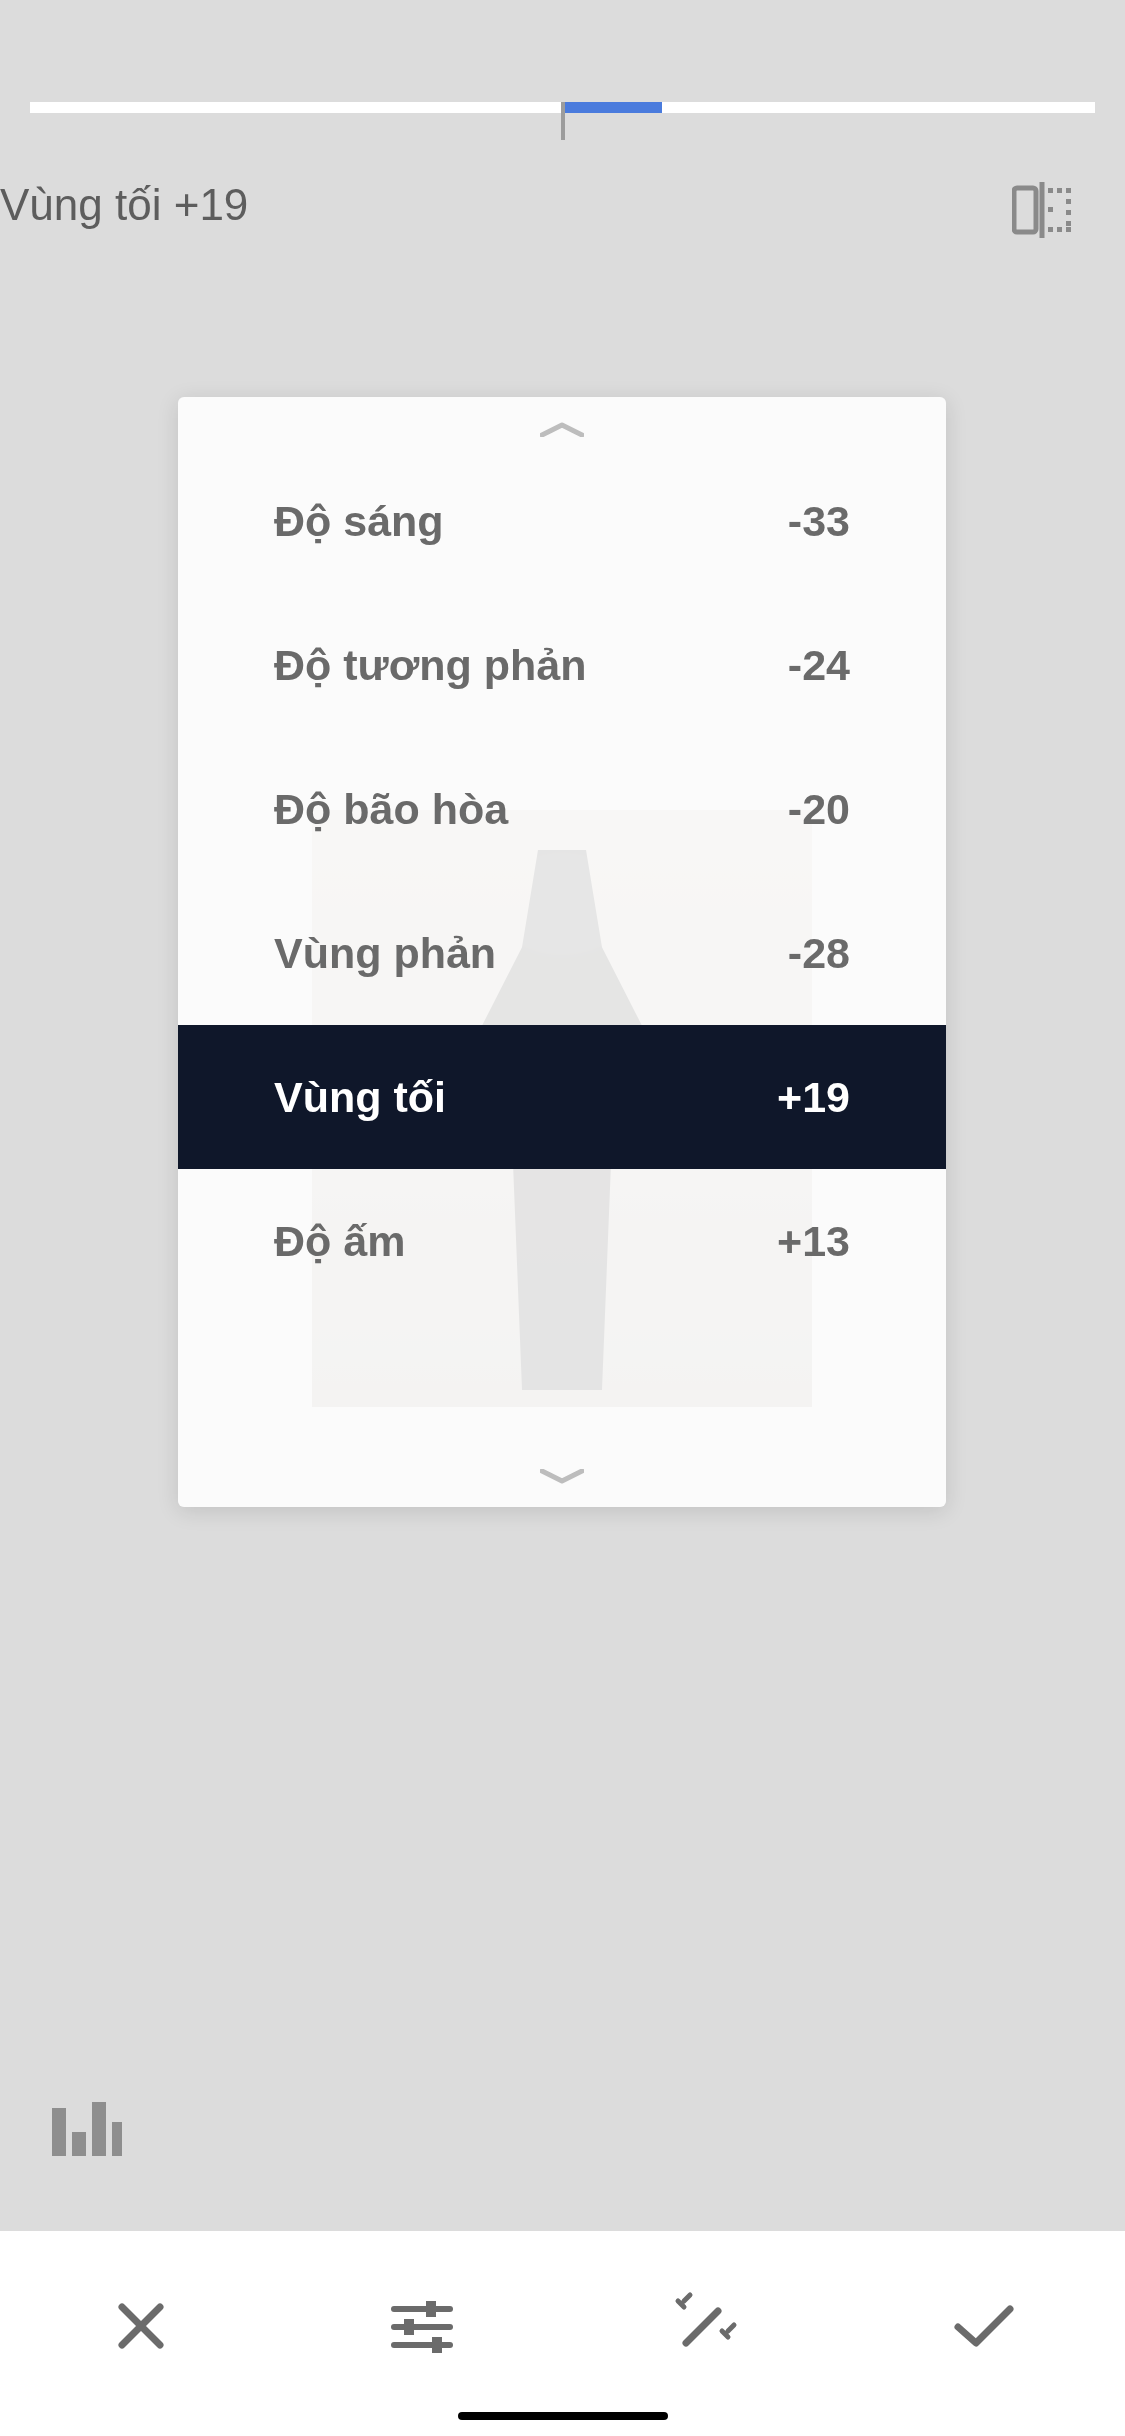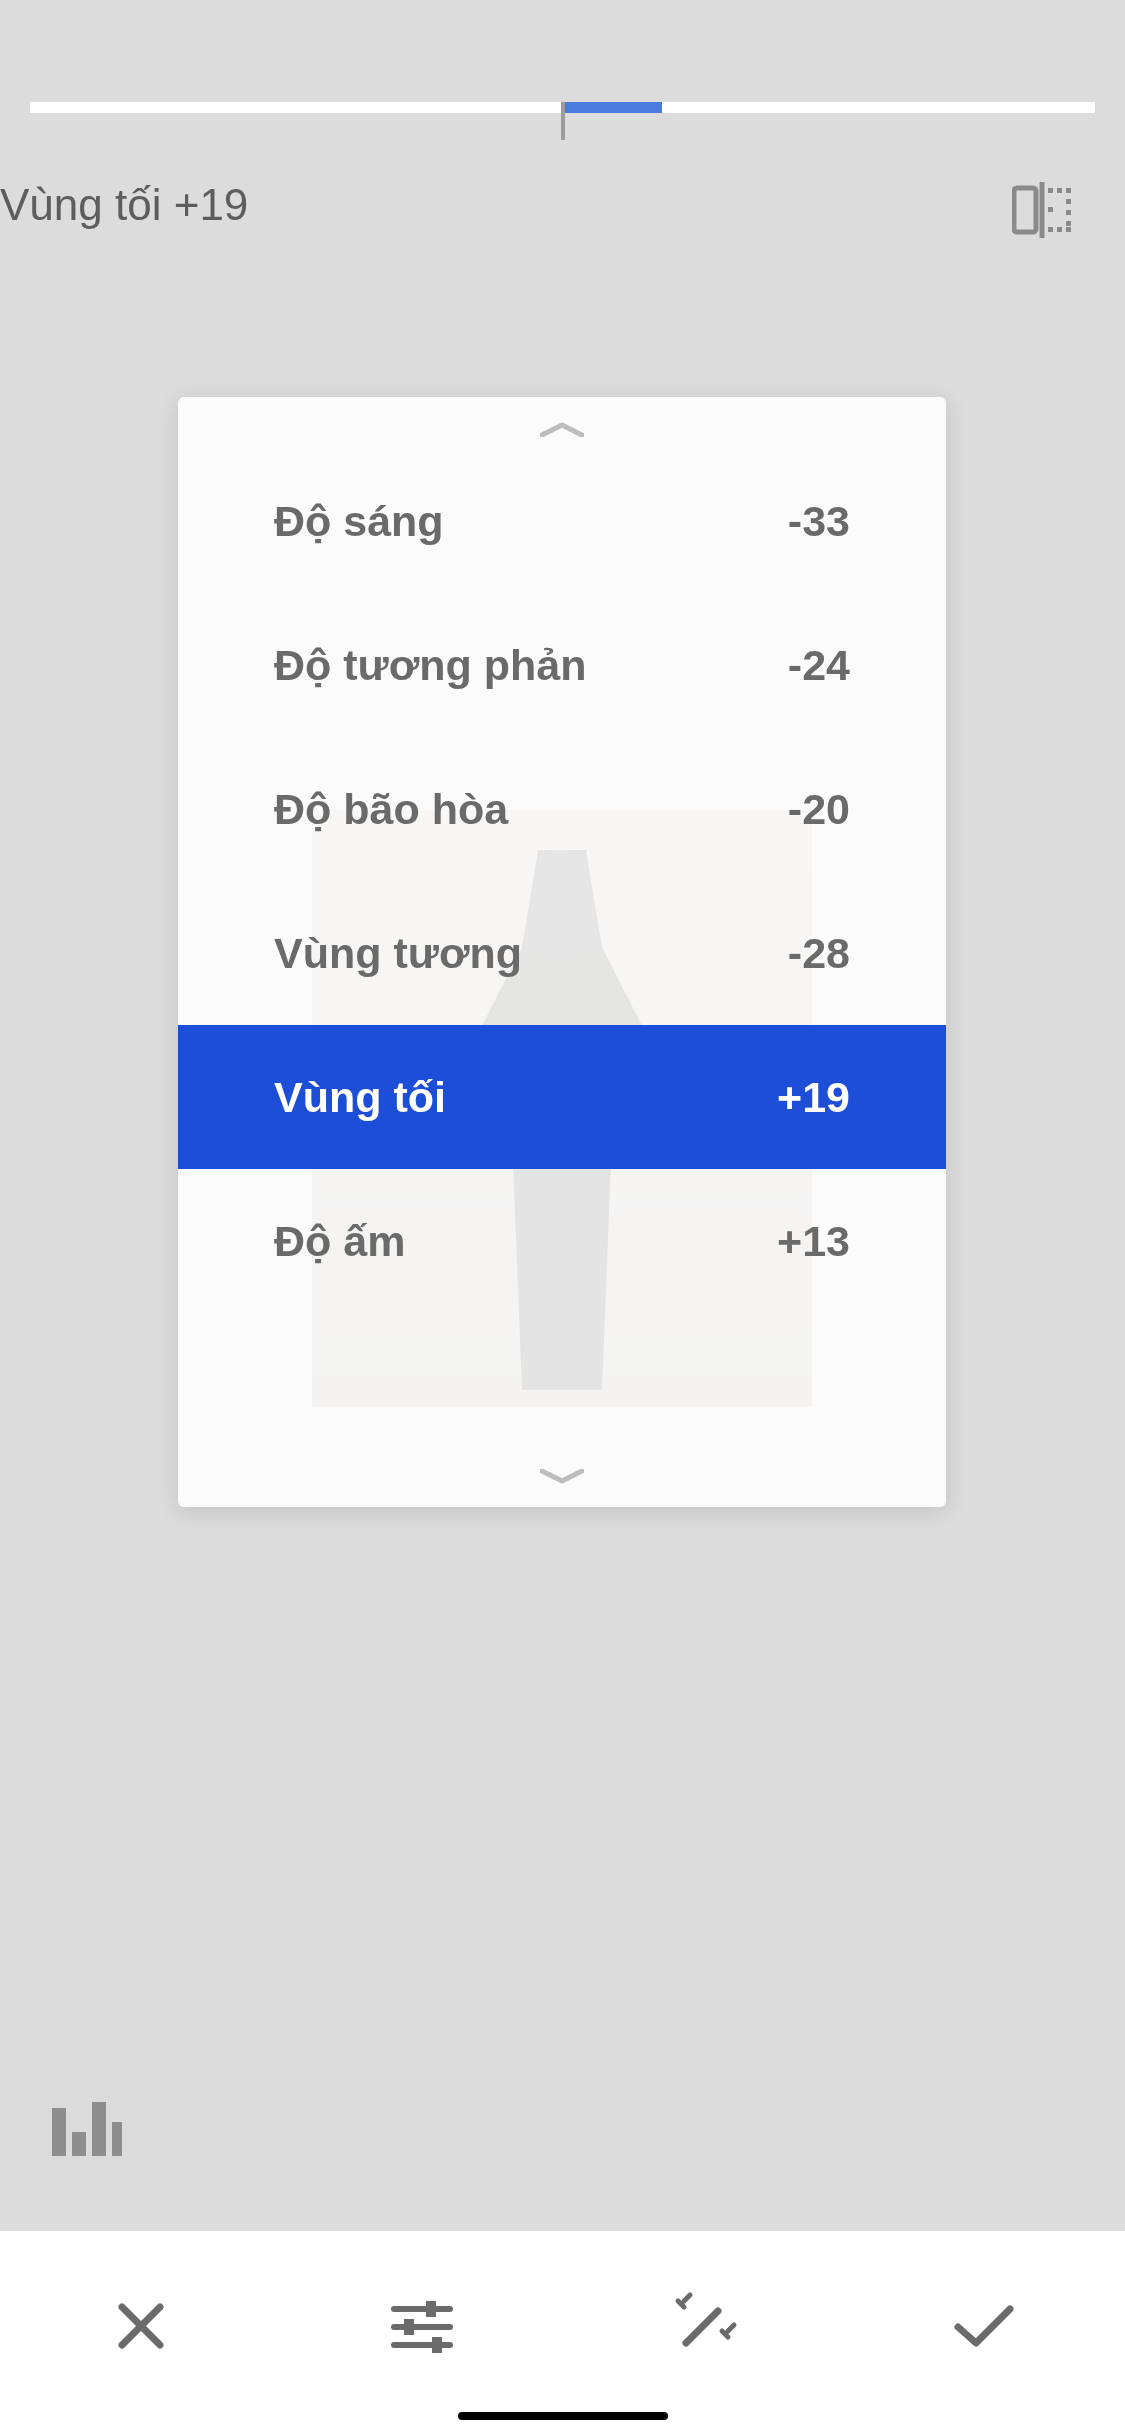--- a/index.html
+++ b/index.html
@@ -120,21 +120,21 @@
     .list-item {
       display: flex;
       align-items: center;
       justify-content: space-between;
       height: 144px;
       padding: 0 96px;
       font-size: 43px;
       color: #6a6a6a;
     }
     .list-item.selected {
-      background: #1d4ed8;
+      background: #0f172a;
       color: #ffffff;
     }
     .list-item .label { font-weight: 700; }
     .list-item .value { font-weight: 700; }
 
     
     .histogram-icon {
       position: absolute;
       bottom: 280px;
       left: 52px;
@@ -219,21 +219,21 @@
     </div>
     <div class="list-item">
       <span class="label">Độ tương phản</span>
       <span class="value">-24</span>
       </div>
     <div class="list-item">
       <span class="label">Độ bão hòa</span>
       <span class="value">-20</span>
     </div>
     <div class="list-item">
-      <span class="label">Vùng tương</span>
+      <span class="label">Vùng phản</span>
       <span class="value">-28</span>
     </div>
     <div class="list-item selected">
       <span class="label">Vùng tối</span>
       <span class="value">+19</span>
     </div>
     <div class="list-item">
       <span class="label">Độ ấm</span>
       <span class="value">+13</span>
     </div>

